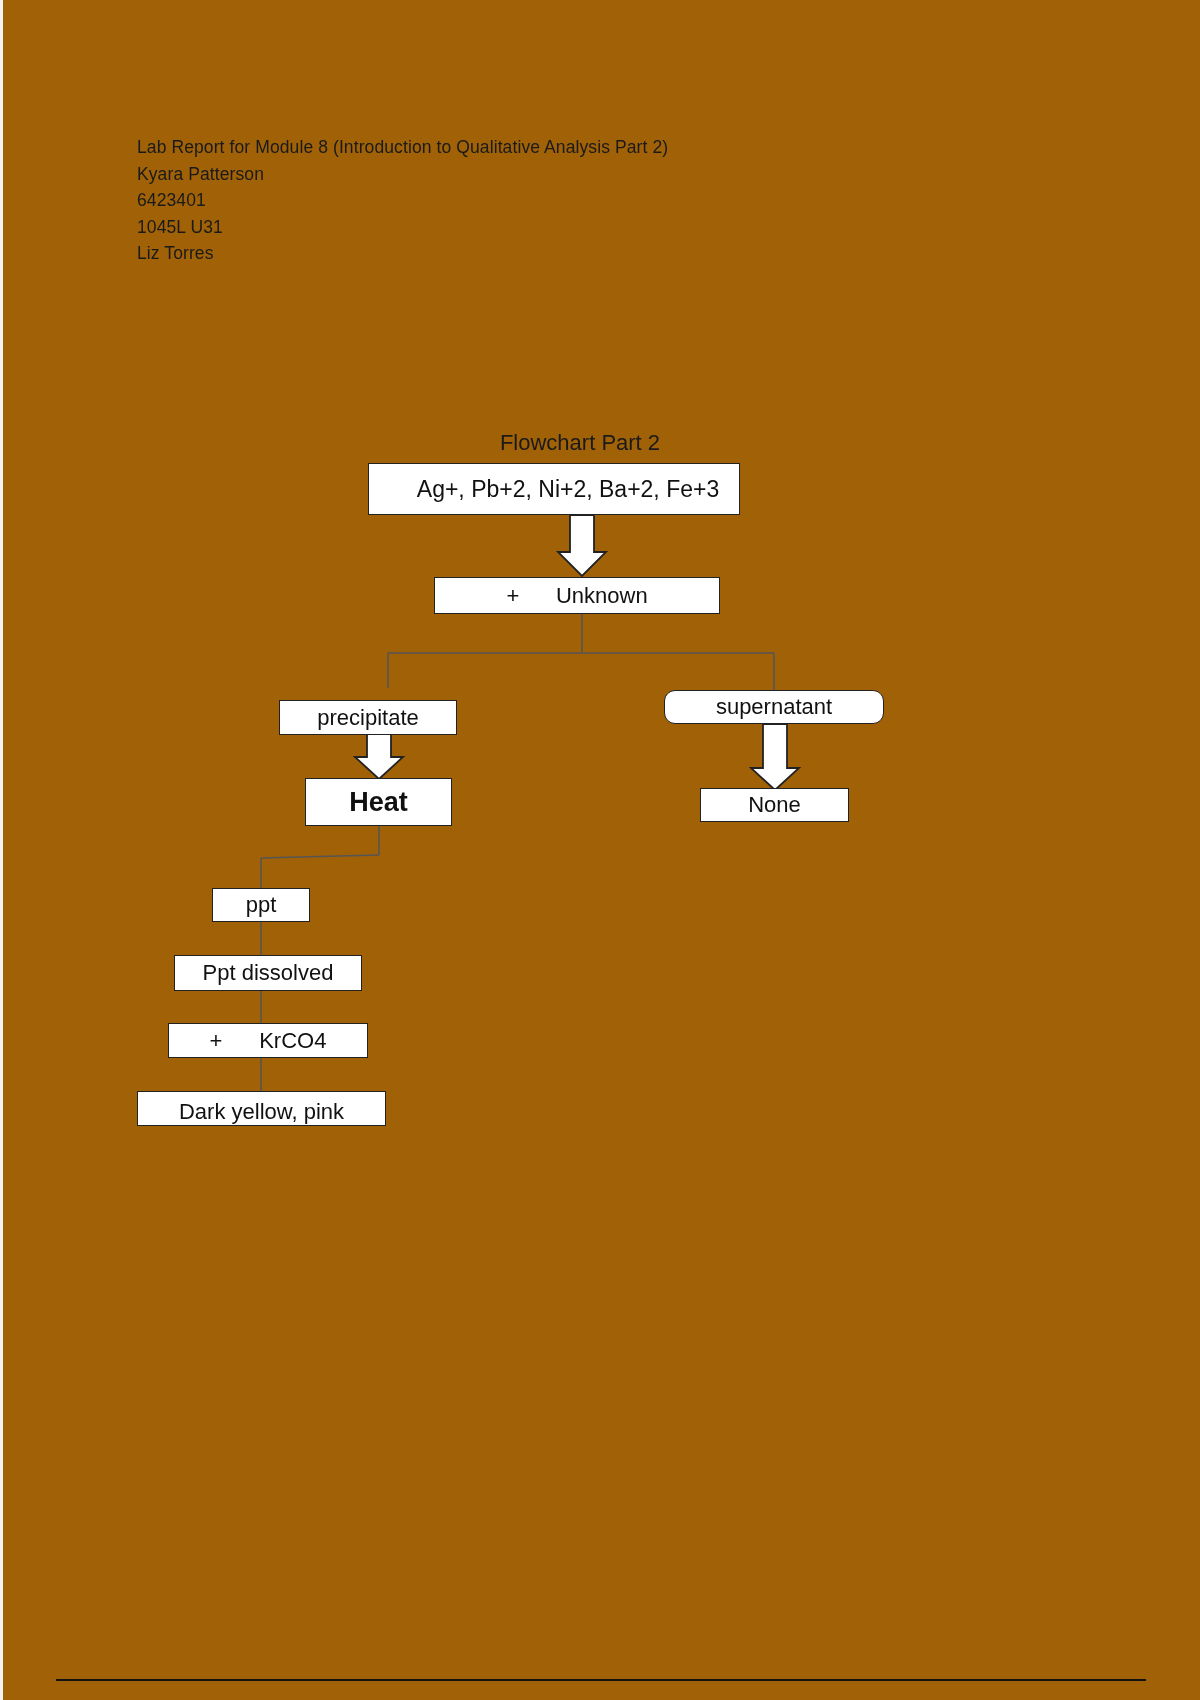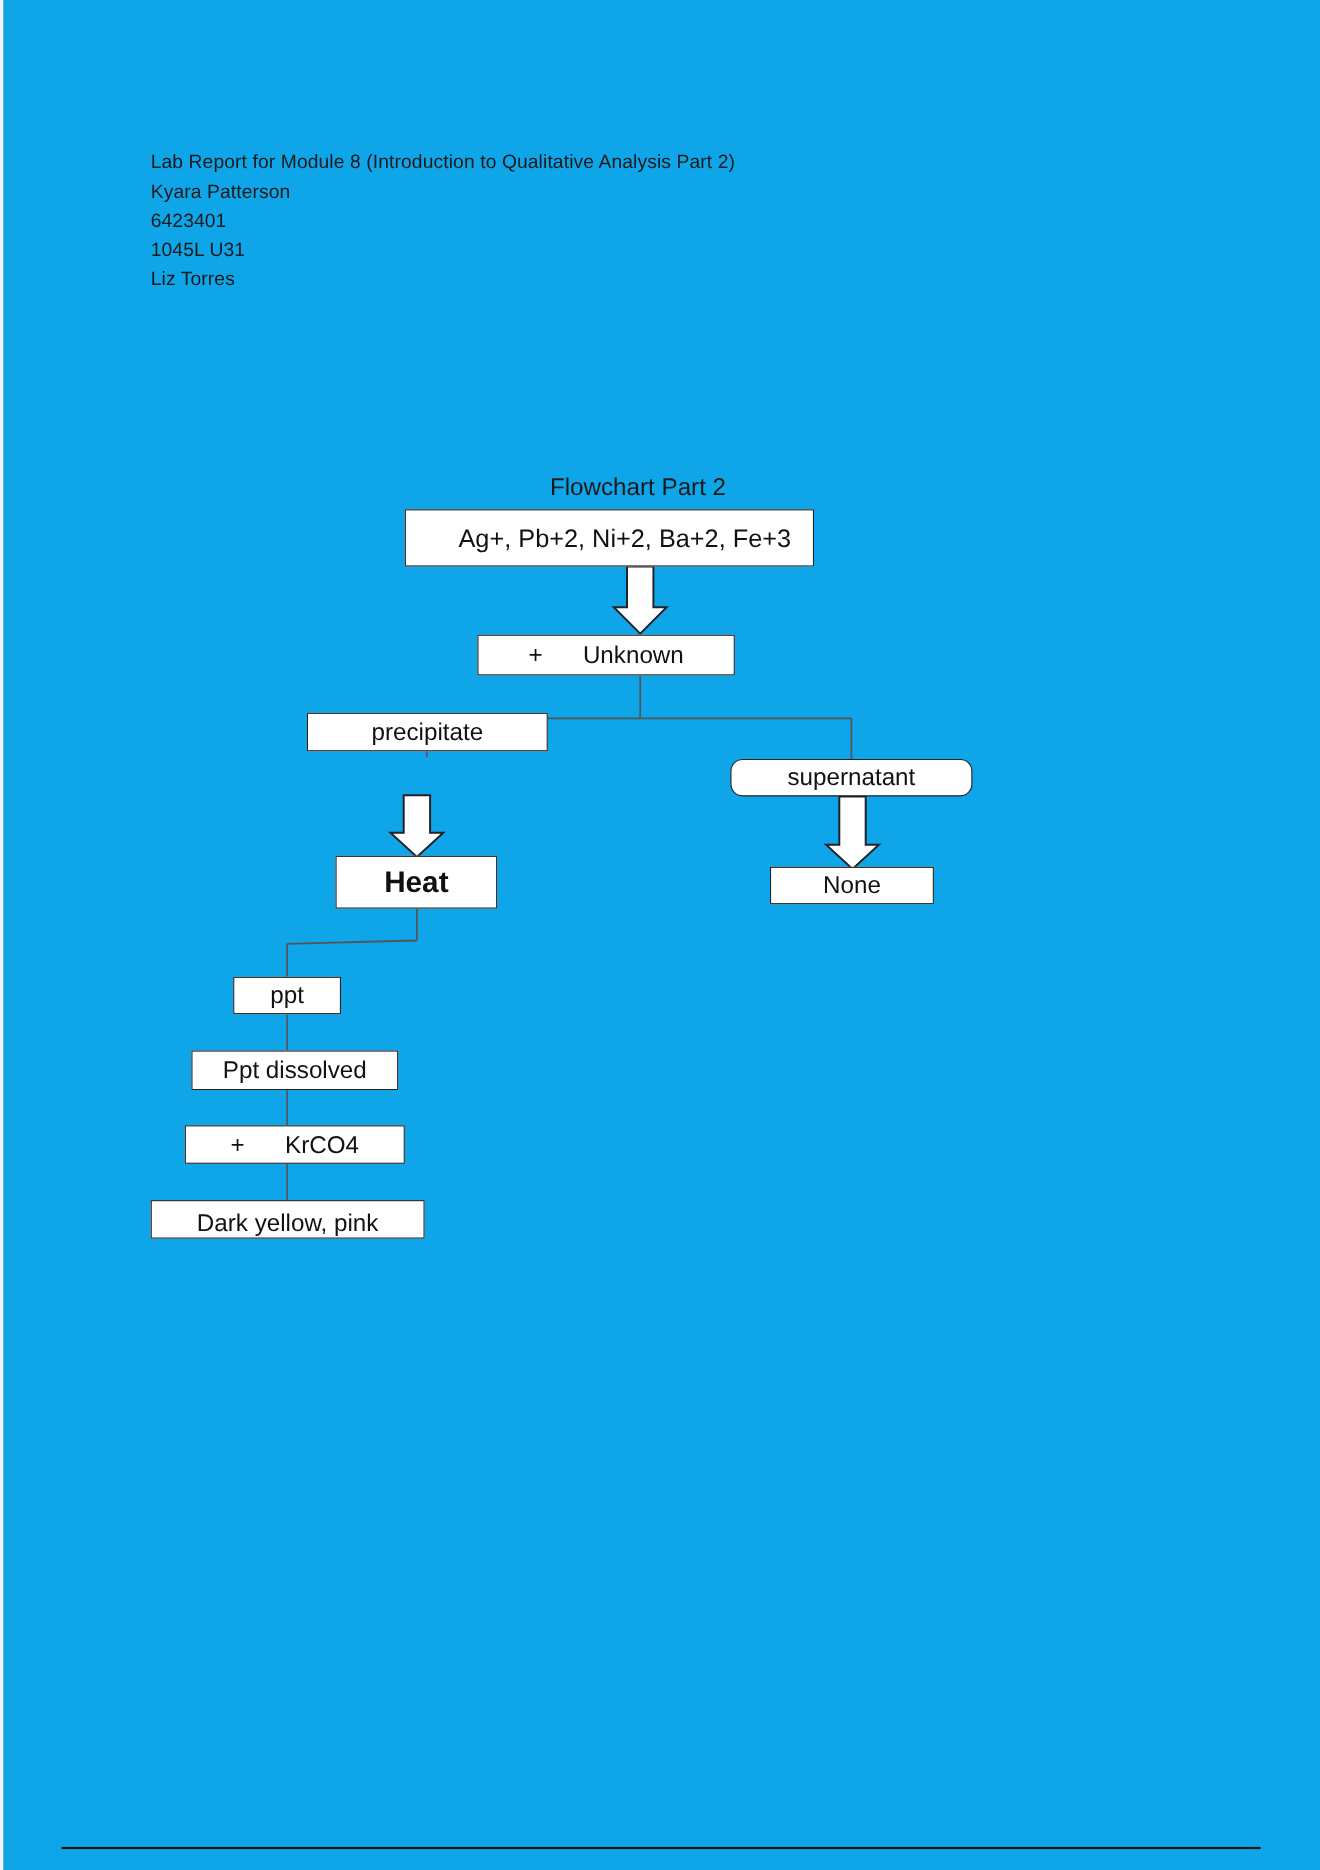--- a/index.html
+++ b/index.html
@@ -15,21 +15,21 @@
     color: #000000;
     overflow: hidden;
   }
 
   
   #page {
     position: absolute;
     left: 0; top: 0;
     width: 1200px;
     height: 1700px;
-    background: #0ea5e9;
+    background: #a16207;
   }
   
   .page-edge {
     position: absolute;
     left: 0px;
     top: 0px;
     width: 3px;
     height: 1700px;
     background: #f3f3f3;
   }
@@ -85,22 +85,22 @@
   .chart-title {
     position: absolute;
     font-size: 22px;
     color: #1a1a1a;
     white-space: pre;
     text-align: center;
   }
 
   
   #node-ions       { left: 368px; top: 463px;  width: 372px; height: 52px;  font-size: 23px; padding-left: 28px; }
-  #node-unknown    { left: 434px; top: 577px;  width: 234px; height: 37px;  font-size: 22px; align-items: center; }
-  #node-precip     { left: 279px; top: 648px;  width: 219px; height: 35px;  font-size: 22px; }
+  #node-unknown    { left: 434px; top: 577px;  width: 286px; height: 37px;  font-size: 22px; align-items: center; }
+  #node-precip     { left: 279px; top: 700px;  width: 178px; height: 35px;  font-size: 22px; }
   #node-supern     { left: 664px; top: 690px;  width: 220px; height: 34px;  font-size: 22px; border-radius: 11px; }
   #node-heat       { left: 305px; top: 778px;  width: 147px; height: 48px;  font-size: 27px; font-weight: bold; }
   #node-none       { left: 700px; top: 788px;  width: 149px; height: 34px;  font-size: 22px; }
   #node-ppt        { left: 212px; top: 888px;  width: 98px;  height: 34px;  font-size: 22px; }
   #node-pptdis     { left: 174px; top: 955px;  width: 188px; height: 36px;  font-size: 22px; }
   #node-krco4      { left: 168px; top: 1023px; width: 200px; height: 35px;  font-size: 22px; }
   #node-result     { left: 137px; top: 1091px; width: 249px; height: 35px;  font-size: 22px; align-items: flex-end; }
 
   #chart-title-el  { left: 420px; top: 430px;  width: 320px; }
 

